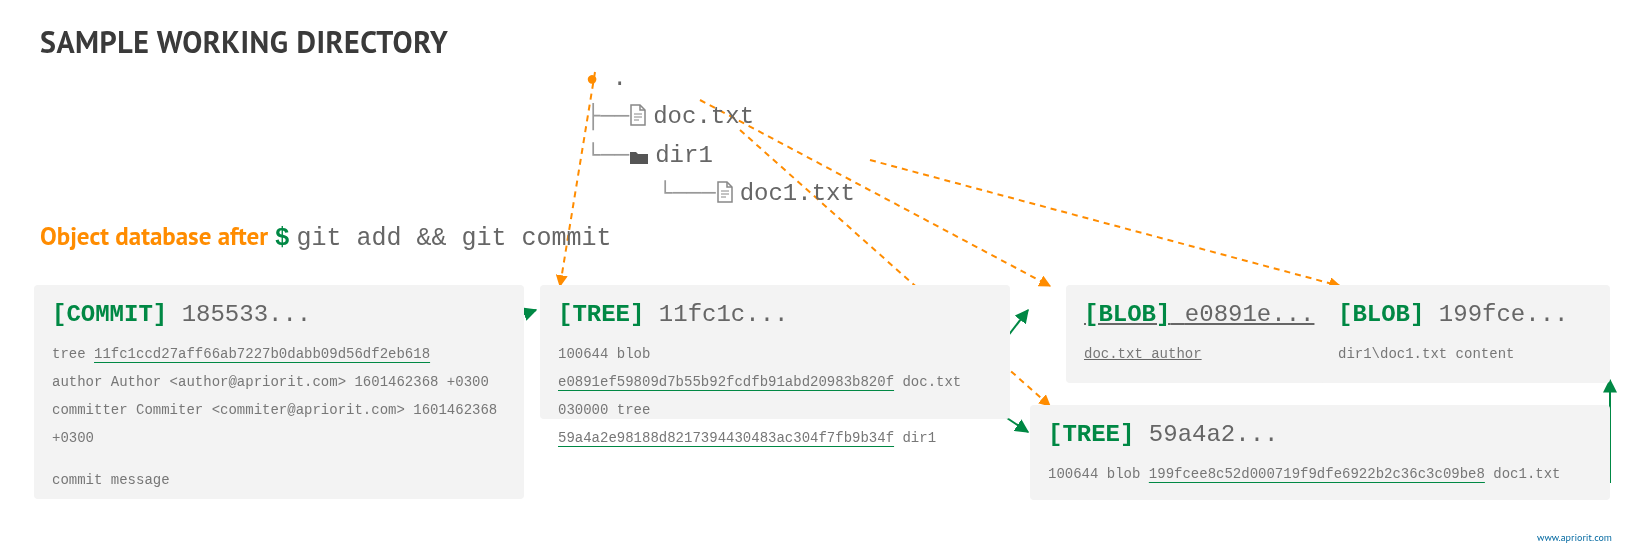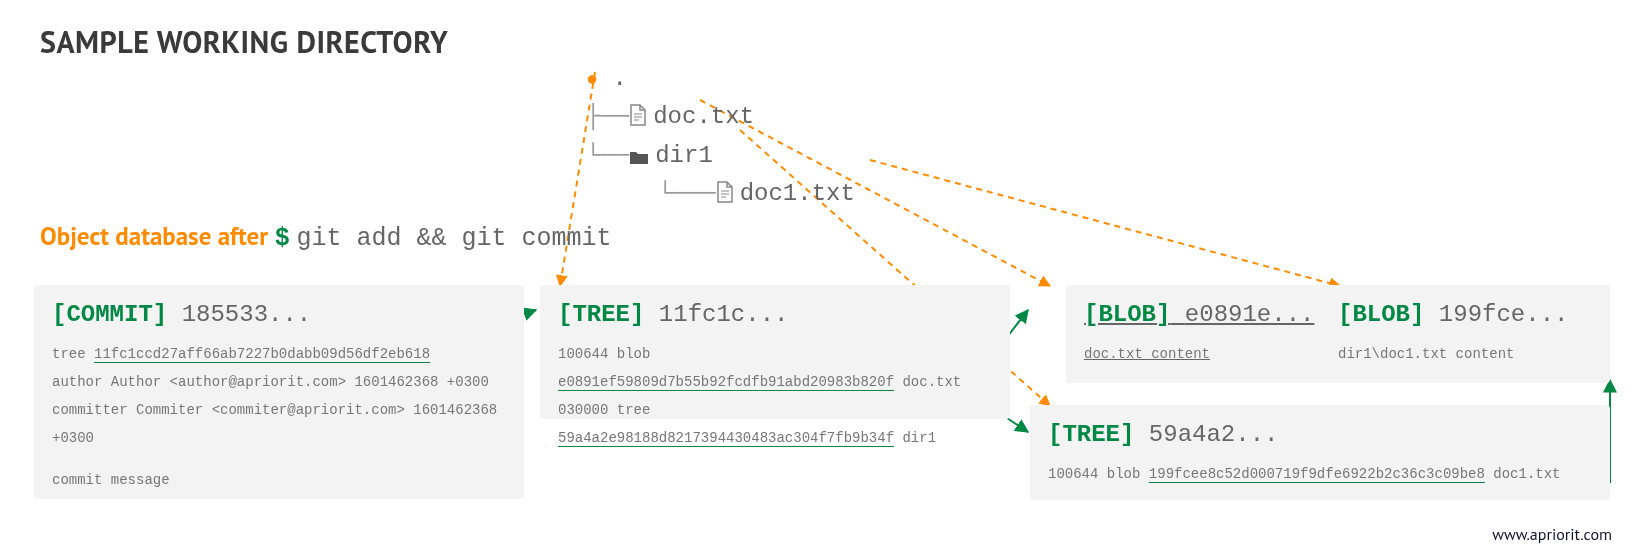--- a/index.html
+++ b/index.html
@@ -74,22 +74,22 @@
 
   #box-commit{left:34px; top:285px; width:490px; height:214px;}
   #box-tree1 {left:540px; top:285px; width:470px; height:134px;}
   #box-blob1 {left:1066px; top:285px; width:270px; height:98px;text-decoration:underline;}
   #box-blob2 {left:1320px; top:285px; width:290px; height:98px;}
   #box-tree2 {left:1030px; top:405px; width:580px; height:95px;}
 
   .footer{
     position:absolute;
     right:30px; bottom:10px;
-    color:#0f172a;
-    font-size:16px;
+    color:#0369a1;
+    font-size:10px;
   }
 
   
   svg#arrows{
     position:absolute;
     left:0;top:0;width:1642px;height:554px;
     pointer-events:none;
   }
 </style>
 </head>
@@ -168,21 +168,21 @@
     <div><span>100644 blob </span><span class="underline">e0891ef59809d7b55b92fcdfb91abd20983b820f</span><span>  doc.txt</span></div>
     <div><span>030000 tree </span><span class="underline">59a4a2e98188d8217394430483ac304f7fb9b34f</span><span>  dir1</span></div>
   </div>
 </div>
 
 <div id="box-blob1" class="box">
   <div class="hdr mono">
     <span class="tag">[BLOB]</span>
     <span class="hash">e0891e...</span>
   </div>
-  <div class="body mono">doc.txt content</div>
+  <div class="body mono">doc.txt author</div>
 </div>
 
 <div id="box-blob2" class="box">
   <div class="hdr mono">
     <span class="tag">[BLOB]</span>
     <span class="hash">199fce...</span>
   </div>
   <div class="body mono">dir1\doc1.txt content</div>
 </div>
 

